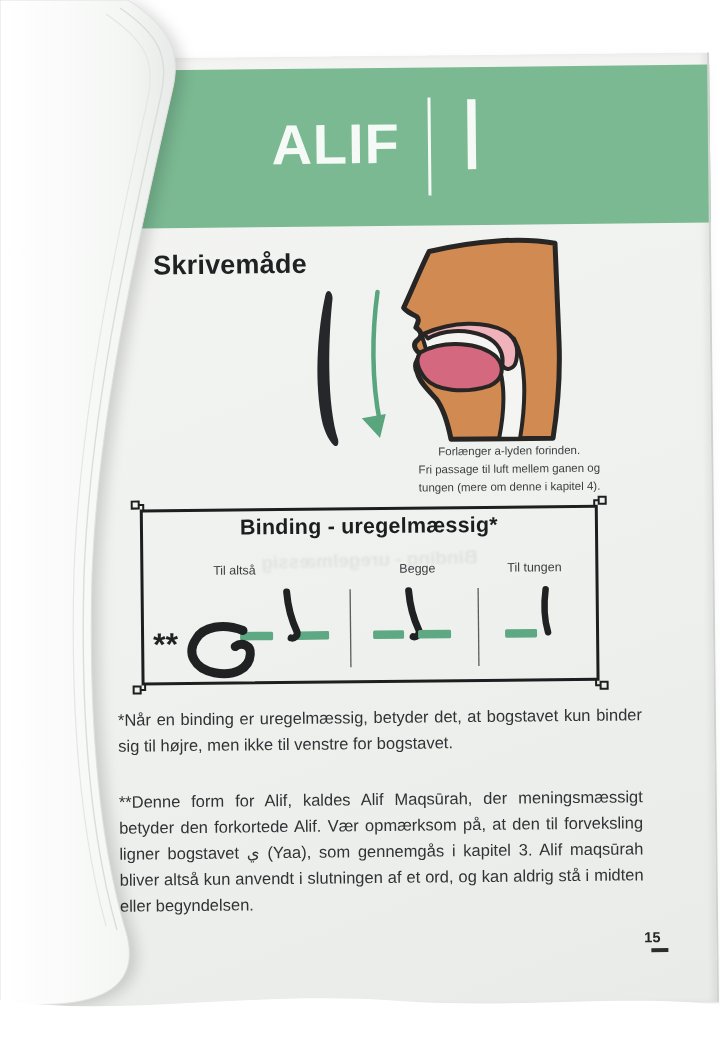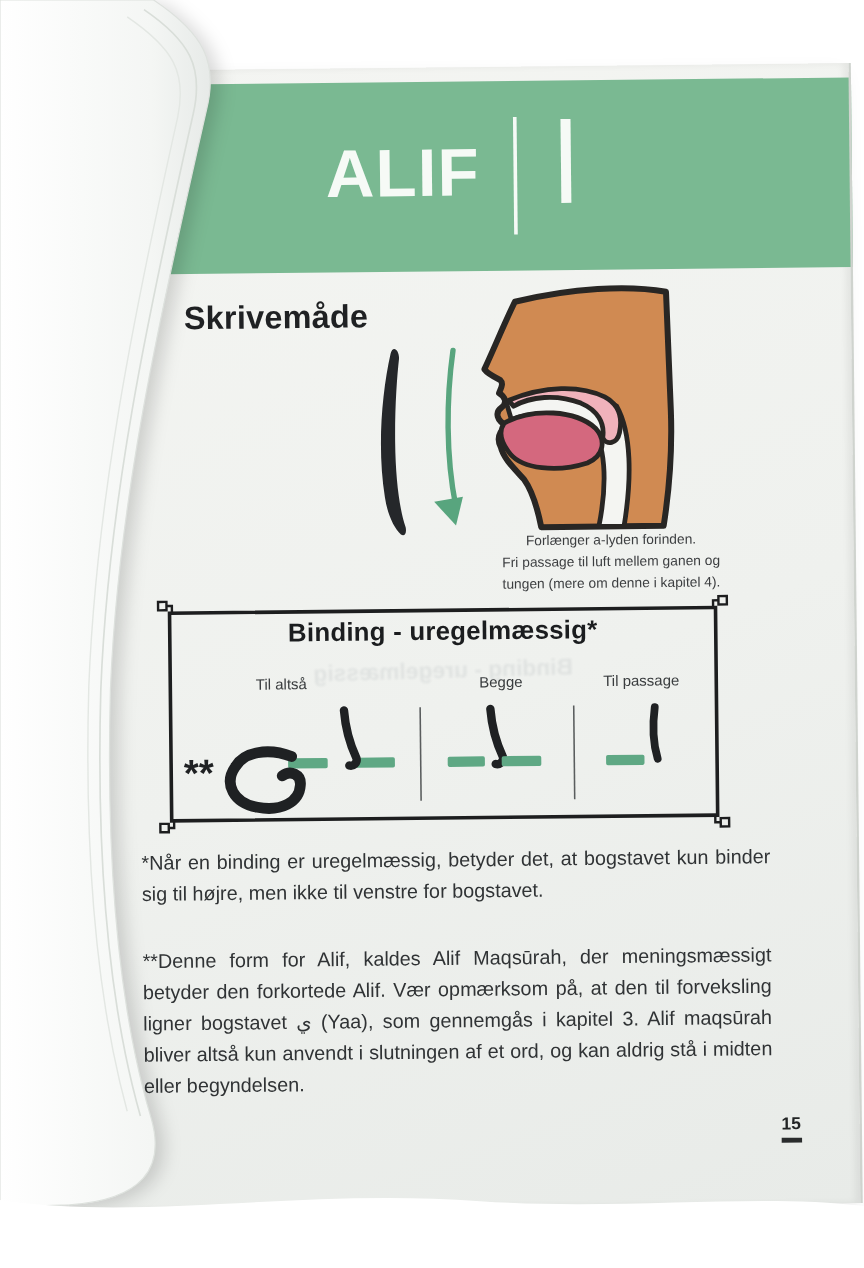--- a/index.html
+++ b/index.html
@@ -74,21 +74,21 @@
   .letterforms{position:absolute;left:14px;top:90px;width:460px;height:96px;}
 
   
   .footnote{
     position:absolute;left:64px;width:524px;font-size:16.5px;line-height:1.58;
     color:#303335;text-align:justify;
   }
   .fn1{top:648px;}
   .fn2{top:730px;}
 
-  .pagenum{position:absolute;left:588px;top:876px;width:30px;text-align:center;}
+  .pagenum{position:absolute;left:588px;top:876px;width:30px;text-align:left;}
   .pagenum .num{font-size:14.5px;font-weight:700;color:#222425;}
   .pagenum .rule{width:17px;height:3.5px;background:#2a2c2d;margin:3px auto 0 auto;}
 
   
   .left-stack{position:absolute;left:0;top:0;z-index:5;filter:drop-shadow(7px 3px 7px rgba(0,0,0,.15));}
   .bottom-wave{position:absolute;left:0;top:970px;z-index:6;}
 </style>
 </head>
 <body>
 
@@ -152,21 +152,21 @@
           <rect x="2" y="2" width="7" height="7"></rect>
             <path d="M 9 5.5 L 13.5 5.5 L 13.5 11"></path>
         </svg>
       </div>
 
       <div class="box-title">Binding - uregelmæssig*</div>
       <div class="ghost">Binding - uregelmæssig</div>
 
       <div class="col-label c1">Til altså</div>
       <div class="col-label c2">Begge</div>
-      <div class="col-label c3">Til passage</div>
+      <div class="col-label c3">Til tungen</div>
 
       <div class="letterforms">
         <svg viewBox="0 0 460 96" width="460" height="96">
 
           <text x="8" y="66" font-size="32" font-weight="bold" fill="#1f2123" font-family="Liberation Sans, sans-serif">**</text>
           <rect x="95" y="43.5" width="33" height="8.5" rx="1.5" fill="#5fa884"></rect>
           <path fill="none" stroke="#1f2123" stroke-width="9" stroke-linecap="round" stroke-linejoin="round" d="M 98 42 C 78 34, 58 38, 51 50 C 41 64, 49 80, 69 84 C 89 88, 104 80, 105 66 C 106 57, 97 53, 90 58"></path>
           <rect x="151" y="43.5" width="33" height="8.5" rx="1.5" fill="#5fa884"></rect>
           <path fill="none" stroke="#1f2123" stroke-width="7" stroke-linecap="round" d="M 142 4 C 143 18, 147 33, 152 44 C 153 48, 149 51, 146 50"></path>
           <line x1="205.5" y1="2" x2="205.5" y2="80" stroke="#5a5d5e" stroke-width="1.3"></line>

